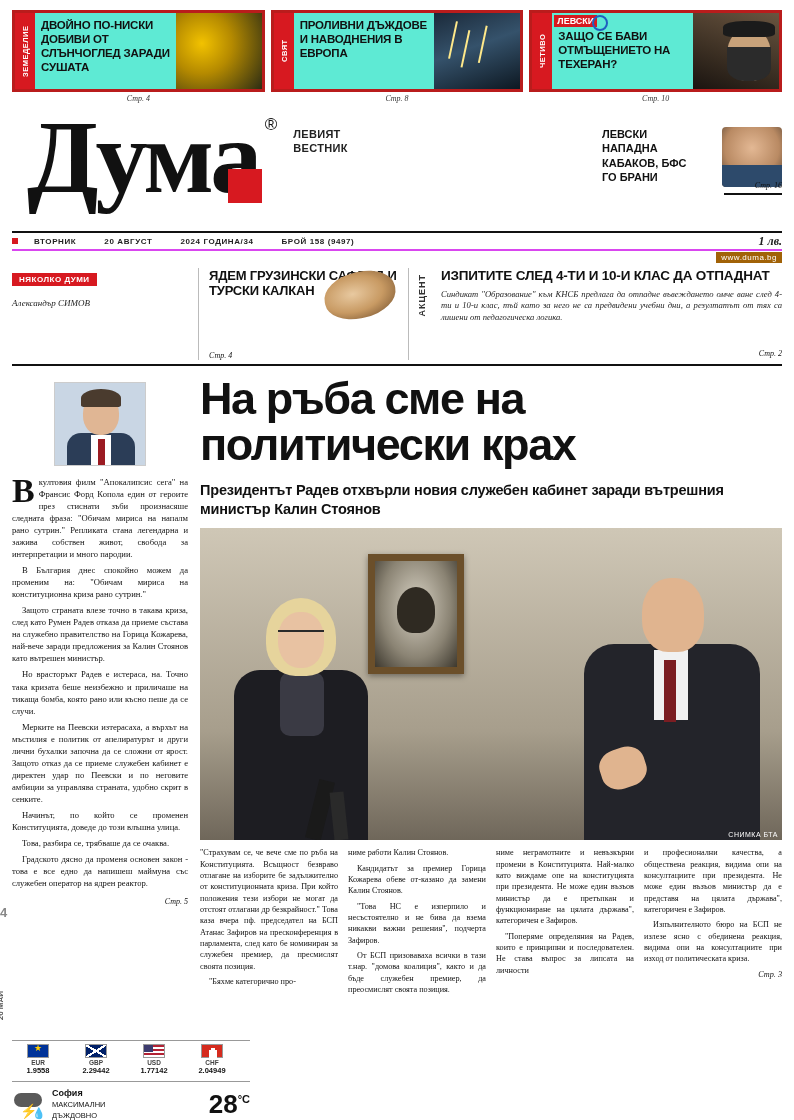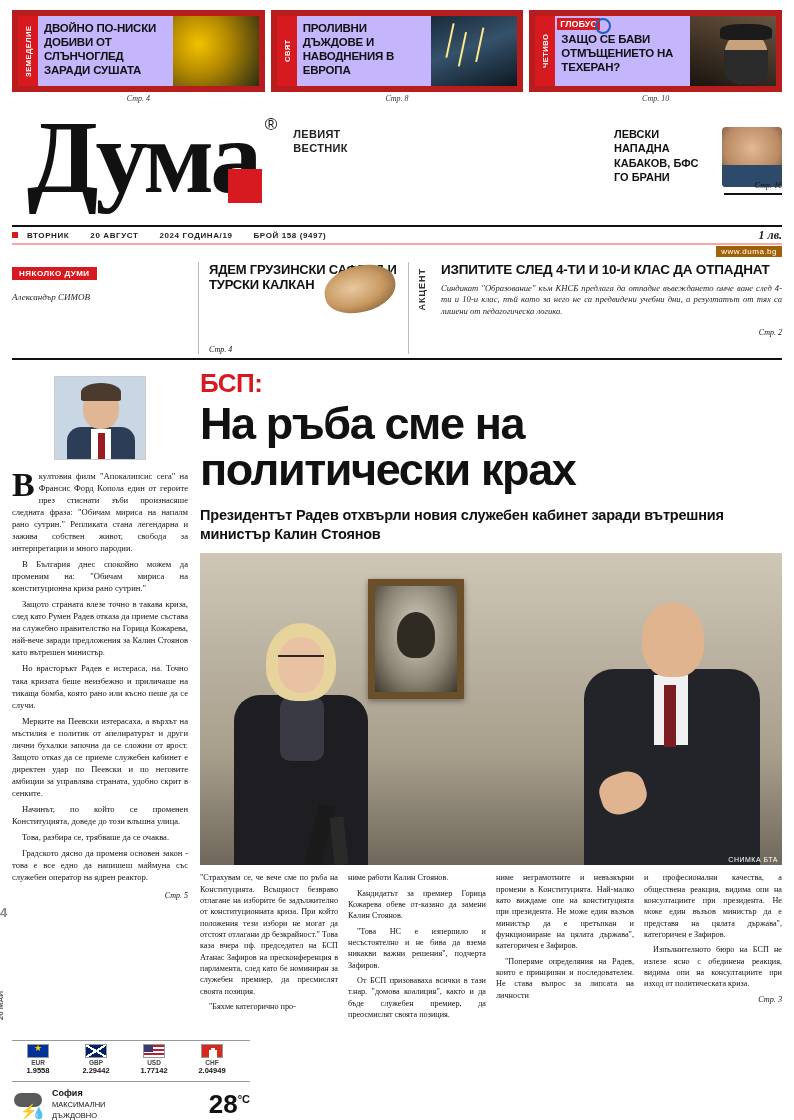--- a/index.html
+++ b/index.html
@@ -12,21 +12,21 @@
     position: relative;
     overflow: hidden;
   }
   .page { width:794px; height:1120px; position:relative; padding:0 12px; }
 
   
   .teaser-strip {
     display:flex; gap:6px; margin-top:10px; height:82px;
   }
   .teaser {
-    flex:1; display:flex; border:6px solid #b91c1c; background:#c4b5fd;
+    flex:1; display:flex; border:3px solid #b91c1c; background:#5eead4;
     position:relative; overflow:hidden;
   }
   .teaser-tag {
     width:20px; background:#d71920; color:#fff;
     font-family:"Liberation Sans", sans-serif; font-weight:bold;
     font-size:7.5px; letter-spacing:0.5px;
     display:flex; align-items:center; justify-content:center;
     writing-mode: vertical-rl; transform: rotate(180deg);
     padding:2px 0;
   }
@@ -87,42 +87,42 @@
     font-family:"Liberation Sans", sans-serif;
   }
   .logo-sq {
     position:absolute; right:-3px; bottom:2px; width:34px; height:34px; background:#d71920;
   }
   .levi {
     margin-left:34px; margin-top:18px;
     font-family:"Liberation Sans", sans-serif; font-weight:bold;
     font-size:11px; line-height:1.3; color:#222; letter-spacing:0.3px;
   }
-  .mast-right { margin-left:auto; display:flex; align-items:flex-start; gap:12px; padding-top:18px;justify-content:center; }
+  .mast-right { margin-left:auto; display:flex; align-items:flex-start; gap:24px; padding-top:18px;justify-content:center; }
   .mast-right-text {
     font-family:"Liberation Sans", sans-serif; font-weight:bold;
     font-size:11px; line-height:1.3; color:#111; max-width:96px;
   }
   .mast-face {
     width:60px; height:60px; border-radius:4px;
     background: radial-gradient(circle at 50% 35%, #e3b894 0%, #b98a63 55%, #3c3026 100%);
     position:relative; overflow:hidden;
   }
   .mast-face::after {
     content:""; position:absolute; left:0; bottom:0; width:100%; height:22px;
     background:#2d4a6b;
   }
   .mast-ref { position:absolute; right:0; top:72px; font-style:italic; font-size:8px; }
   .mast-rule { position:absolute; right:0; top:84px; width:58px; height:2px; background:#111; }
 
   
   .infobar {
-    display:flex; align-items:center; gap:5px;
-    border-top:2px solid #111; border-bottom:2px solid #fca5a5;
-    margin-top:8px; height:20px;
+    display:flex; align-items:center; gap:12px;
+    border-top:2px solid #111; border-bottom:2px solid #d946ef;
+    margin-top:14px; height:20px;
     font-family:"Liberation Sans", sans-serif; font-size:8px; letter-spacing:0.6px;
     font-weight:bold; color:#222;
   }
   .infobar .sq { width:6px;height:6px;background:#d71920;margin-right:4px; }
   .infobar span.seg { margin-right:16px; }
   .infobar .price {
     margin-left:auto; font-family:"Liberation Serif",serif; font-style:italic;
     font-size:12px; font-weight:bold; letter-spacing:0;
   }
   .weblink {
@@ -163,21 +163,21 @@
   }
   .col3-head {
     margin-left:22px;
     font-family:"Liberation Sans", sans-serif; font-weight:bold;
     font-size:13.5px; color:#111; letter-spacing:-0.2px;
   }
   .col3-sub {
     margin-left:22px; margin-top:6px; font-style:italic; font-size:8.6px;
     line-height:1.32; color:#222; text-align:justify;
   }
-  .ref-right { position:absolute; right:0; bottom:17px; font-style:italic; font-size:8px; }
+  .ref-right { position:absolute; right:0; bottom:2px; font-style:italic; font-size:8px; }
   .ref-left { position:absolute; left:10px; bottom:0; font-style:italic; font-size:8px; }
 
   .hr-black { height:2px; background:#111; margin-top:4px; }
 
   
   .main-area { display:flex; gap:12px; margin-top:8px; }
   .left-col { width:176px; }
   .right-col { flex:1; }
   .bsp {
     color:#d71920; font-family:"Liberation Sans", sans-serif;
@@ -322,21 +322,21 @@
     </div>
 
     <div class="teaser">
       <div class="teaser-tag">СВЯТ</div>
       <div class="teaser-text">ПРОЛИВНИ ДЪЖДОВЕ И НАВОДНЕНИЯ В ЕВРОПА</div>
       <div class="teaser-img t2-img"></div>
     </div>
 
     <div class="teaser">
       <div class="teaser-tag">ЧЕТИВО</div>
-      <div class="globe-badge">ГЛОБУС</div>
+      <div class="globe-badge">ЛЕВСКИ</div>
       <div class="globe-circle"></div>
       <div class="teaser-text" style="padding-top:16px">ЗАЩО СЕ БАВИ ОТМЪЩЕНИЕТО НА ТЕХЕРАН?</div>
       <div class="teaser-img t3-img">
         <div class="t3-face"></div>
           <div class="t3-beard"></div>
           <div class="t3-turban"></div>
       </div>
     </div>
   </div>
 
@@ -359,21 +359,21 @@
       <div class="mast-face"></div>
     </div>
     <div class="mast-ref">Стр. 16</div>
     <div class="mast-rule"></div>
   </div>
 
   <div class="infobar">
     <span class="sq"></span>
     <span class="seg">ВТОРНИК</span>
     <span class="seg">20  АВГУСТ</span>
-    <span class="seg">2024 ГОДИНА/19</span>
+    <span class="seg">2024 ГОДИНА/34</span>
     <span class="seg">БРОЙ 158 (9497)</span>
     <span class="price">1 лв.</span>
   </div>
   <div class="weblink">
     <span class="wl">www.duma.bg</span>
   </div>
 
   <div class="band2">
     <div class="band-col1">
       <span class="tag-red">НЯКОЛКО ДУМИ</span>
@@ -411,21 +411,20 @@
         <p>Но врасторъкт Радев е истераса, на. Точно така кризата беше неизбежно и приличаше на тикаща бомба, която рано или късно пеше да се случи.</p>
         <p>Мерките на Пеевски изтерасаха, а върхът на мъстилия е политик от апелиратурът и други лични бухалки започна да се сложни от ярост. Защото отказ да се приеме служебен кабинет е директен удар по Пеевски и по неговите амбиции за управлява страната, удобно скрит в сенките.</p>
         <p>Начинът, по който се променен Конституцията, доведе до този влъшна улица.</p>
         <p>Това, разбира се, трябваше да се очаква.</p>
         <p>Градското дясно да променя основен закон - това е все едно да напишеш маймуна със служебен оператор на ядрен реактор.</p>
       </div>
       <div class="left-ref">Стр. 5</div>
     </div>
 
     <div class="right-col">
-      <div class="bsp">БСП:</div>
       <div class="main-head">На ръба сме на политически крах</div>
       <div class="main-sub">Президентът Радев отхвърли новия служебен кабинет заради вътрешния министър Калин Стоянов</div>
 
       <div class="main-photo">
         <div class="mp-wall"></div>
         <div class="mp-frame">
           <div class="mp-portrait"></div>
         </div>
         <div class="mp-woman">
           <div class="mp-w-body"></div>

